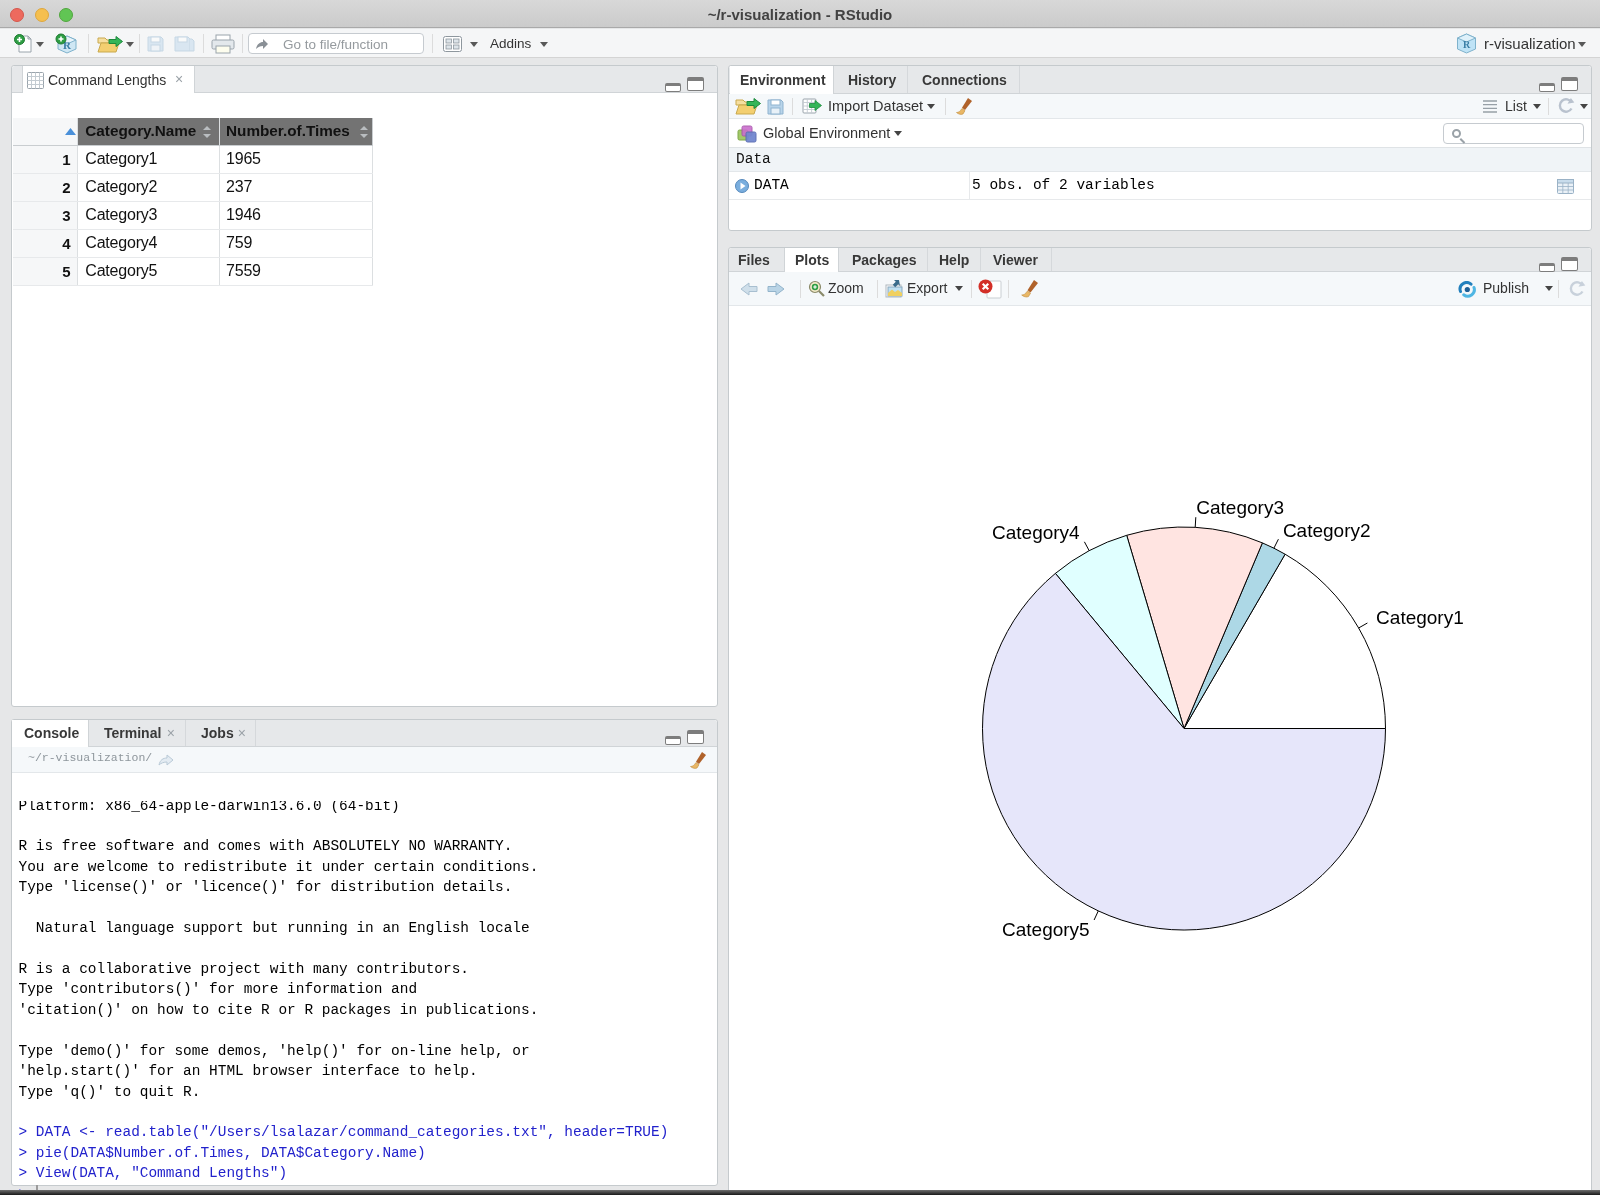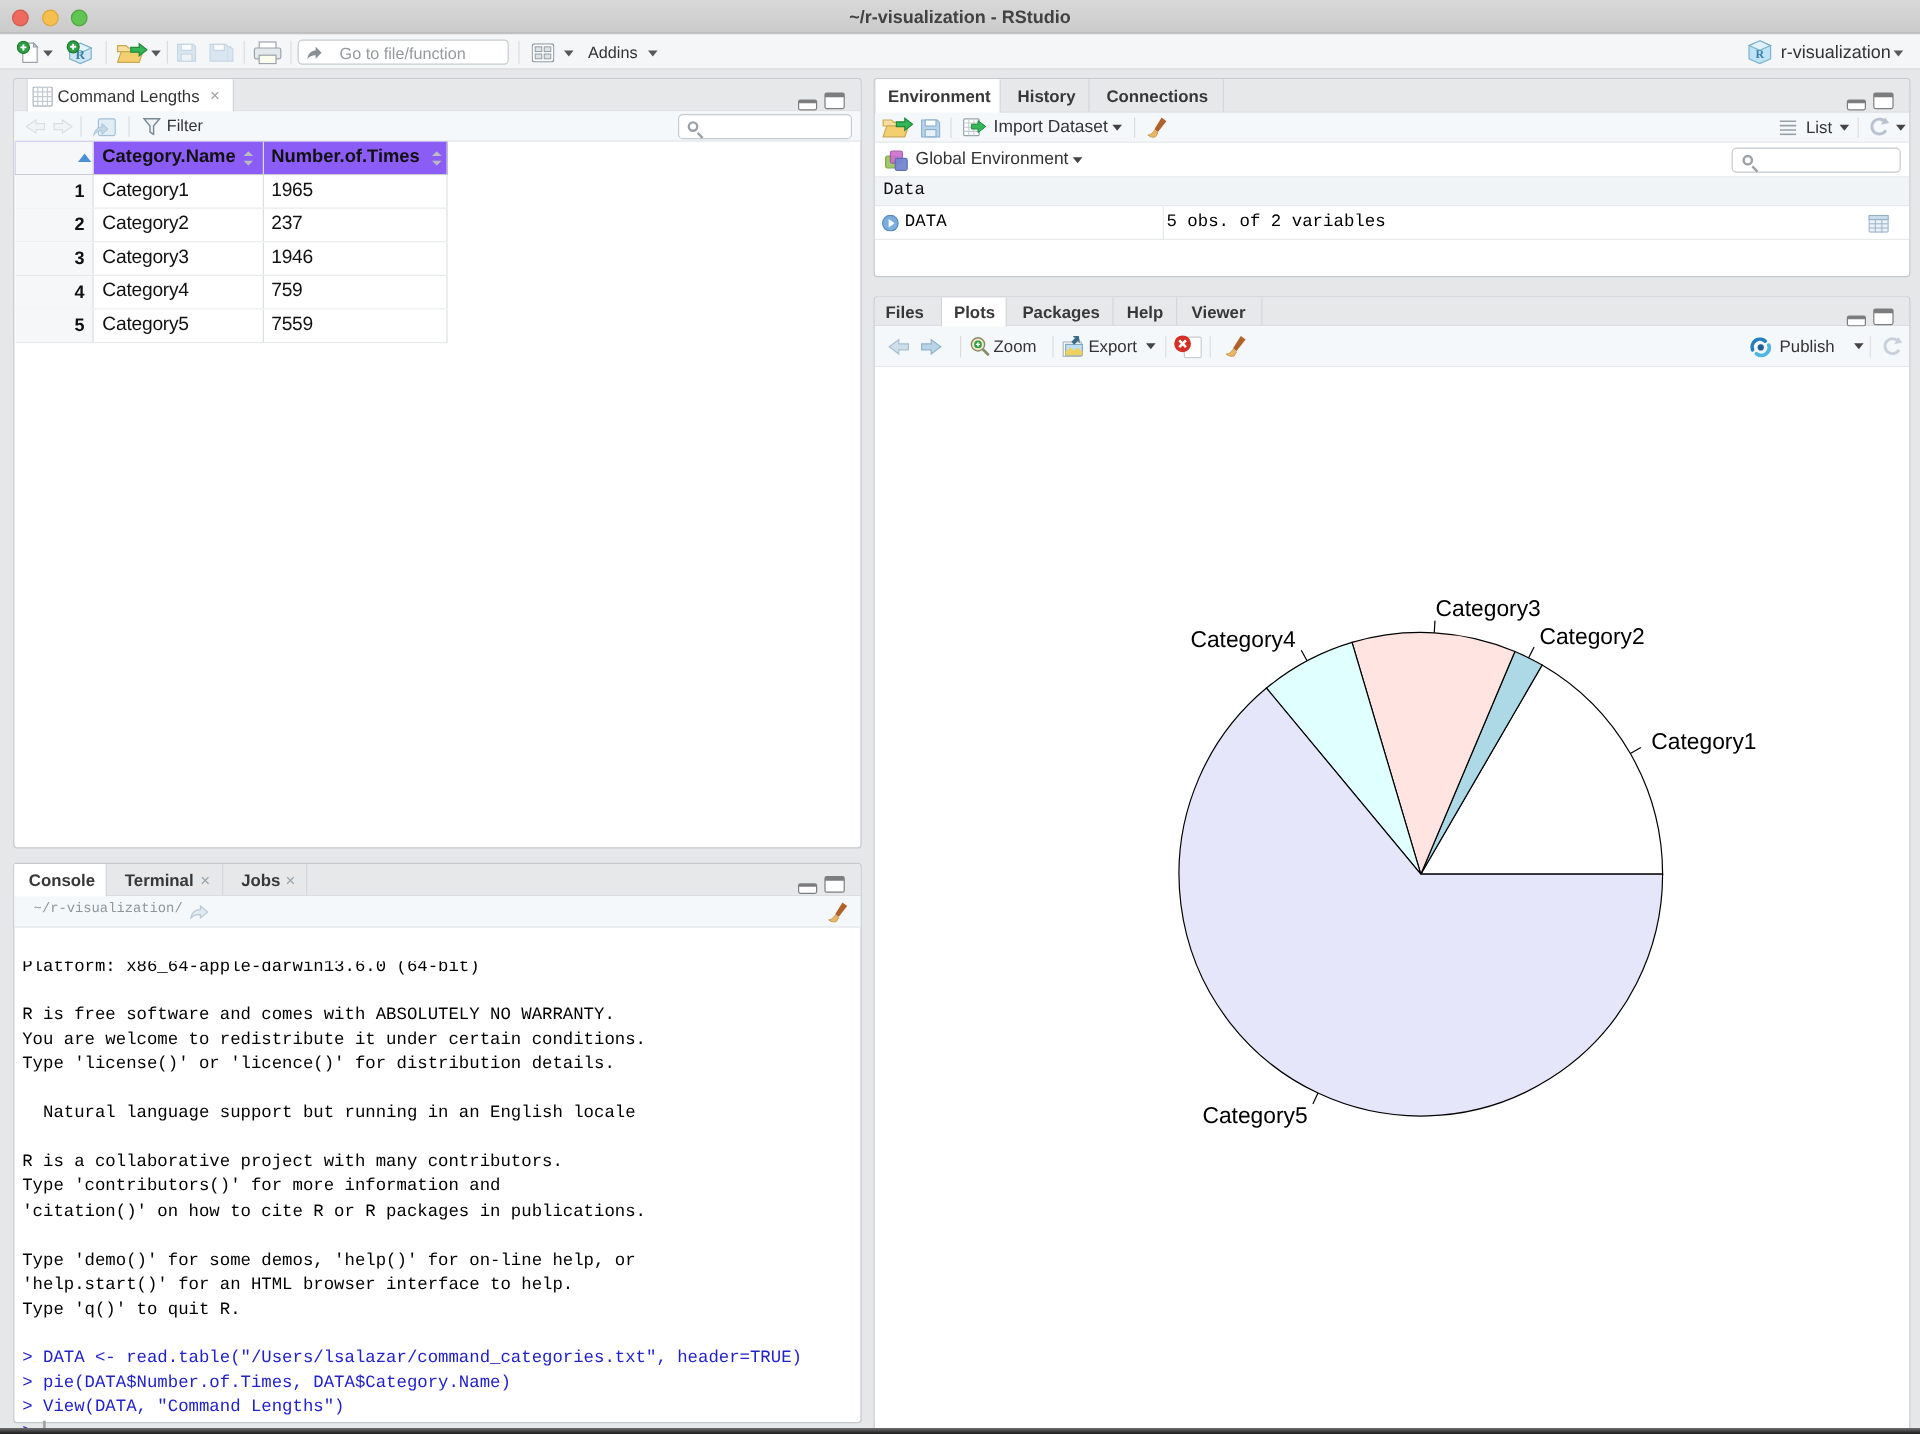--- a/index.html
+++ b/index.html
@@ -29,21 +29,21 @@
 .mm-max { position:absolute; width:17px; height:14px; background:#fff; border:1.5px solid #7d7d7d; border-top:4.5px solid #7d7d7d; border-radius:2px; top:0px; }
 .subbar { position:absolute; left:0; width:100%; background:#f5f8fa; border-bottom:1px solid #e3e7ea; }
 
 
 .searchbox { position:absolute; background:#fff; border:1px solid #c6cbd0; border-radius:4px; }
 .mag { position:absolute; width:9px; height:9px; border:2px solid #9aa2a8; border-radius:50%; }
 .mag:after { content:""; position:absolute; left:7px; top:7px; width:6px; height:2px; background:#9aa2a8; transform:rotate(45deg); transform-origin:0 0; }
 
 
 #dtable { position:absolute; left:2px; font-size:15px; color:#111; }
-.th-row { position:absolute; background:#8b5cf6; border-bottom:1px solid #c9cdd0; font-weight:bold; font-size:15.3px;text-align:right; }
+.th-row { position:absolute; background:#737373; border-bottom:1px solid #c9cdd0; font-weight:bold; font-size:15.3px;text-align:right; }
 .drow { position:absolute; border-bottom:1px solid #e7e9eb; background:#fff; }
 .drow .cell { font-size:16px; letter-spacing:-0.2px; }
 .rnumcell { position:absolute; left:0; top:0; height:100%; background:#f6f7f8; border-right:1px solid #dcdfe1; font-weight:bold; text-align:right; }
 .colsep { position:absolute; top:0; height:100%; width:1px; background:#dcdfe1; }
 .cell { position:absolute; top:0; height:100%; display:flex; align-items:center; }
 .sort2 { position:absolute; width:8px; height:12px; }
 .sort2 .s-up { position:absolute; top:0; left:0; width:0; height:0; border-left:4px solid transparent; border-right:4px solid transparent; border-bottom:4px solid #b9bdc0; }
 .sort2 .s-dn { position:absolute; bottom:0; left:0; width:0; height:0; border-left:4px solid transparent; border-right:4px solid transparent; border-top:4px solid #b9bdc0; }
 
 
@@ -147,43 +147,20 @@
       <svg style="position:absolute; left:4px; top:6px;" width="17" height="17" viewBox="0 0 17 17">
         <rect x="0.5" y="0.5" width="16" height="16" rx="1" fill="#fff" stroke="#9aa4ac"></rect>
         <path d="M0.5 4.5 h16 M0.5 8.5 h16 M0.5 12.5 h16 M4.5 0.5 v16 M8.5 0.5 v16 M12.5 0.5 v16" stroke="#c3cbd1" stroke-width="1" fill="none"></path>
       </svg>
       <div style="position:absolute; left:25px; top:6px; font-size:14px; color:#333;">Command Lengths</div>
       <div style="position:absolute; left:152px; top:5px; font-size:14px; color:#9aa1a7;">×</div>
     </div>
     <div class="minmax" style="right:14px; top:11px; width:40px; height:16px;">
       <div class="mm-min" style="left:2px;"></div>
       <div class="mm-max" style="left:24px;"></div>
-    </div>
-  </div>
-  <div class="subbar" style="top:27px; height:25px;">
-
-    <svg style="position:absolute; left:9px; top:5px;" width="44" height="15" viewBox="0 0 44 15" opacity="0.35">
-      <path d="M9 2 v3 h7 v5 h-7 v3 l-8 -5.5 z" fill="#e8edf1" stroke="#a7b2ba"></path>
-      <path d="M31 2 v3 h-7 v5 h7 v3 l8 -5.5 z" fill="#e8edf1" stroke="#a7b2ba"></path>
-    </svg>
-    <div class="tsep" style="left:55px; top:4px; height:17px;"></div>
-
-    <svg style="position:absolute; left:65px; top:4px;" width="20" height="17" viewBox="0 0 20 17" opacity="0.8">
-      <rect x="5" y="2" width="14" height="14" rx="1.5" fill="#dcebf5" stroke="#8fb3cf"></rect>
-      <path d="M1 16 C2 11 4 9 8 9 L8 6 L13 10.5 L8 15 L8 12 C5 12 3 13 1 16 Z" fill="#b9cedd" stroke="#8fb3cf" stroke-width="0.7"></path>
-    </svg>
-    <div class="tsep" style="left:95px; top:4px; height:17px;"></div>
-
-    <svg style="position:absolute; left:107px; top:5px;" width="15" height="15" viewBox="0 0 15 15">
-      <path d="M1 1 h13 l-5 6 v7 l-3 -2 v-5 z" fill="#eef3f7" stroke="#7d8992" stroke-width="1.2"></path>
-    </svg>
-    <div style="position:absolute; left:127px; top:4px; font-size:13.5px; color:#333;">Filter</div>
-
-    <div class="searchbox" style="left:553px; top:2px; width:145px; height:21px;">
-      <div class="mag" style="left:7px; top:5px;"></div>
     </div>
   </div>
   <div id="dtable" style="left:0; top:0; width:705px;">
 
     <div class="th-row" style="left:1px; top:51.5px; width:359.5px; height:28px;">
       <div class="rnumcell" style="width:64.5px;"></div>
       <svg style="position:absolute; left:52px; top:10px;" width="11" height="7" viewBox="0 0 11 7">
           <path d="M5.5 0 L11 7 L0 7 Z" fill="#4a90d9"></path>
         </svg>
       <div class="cell" style="left:72.3px; width:118px;">

